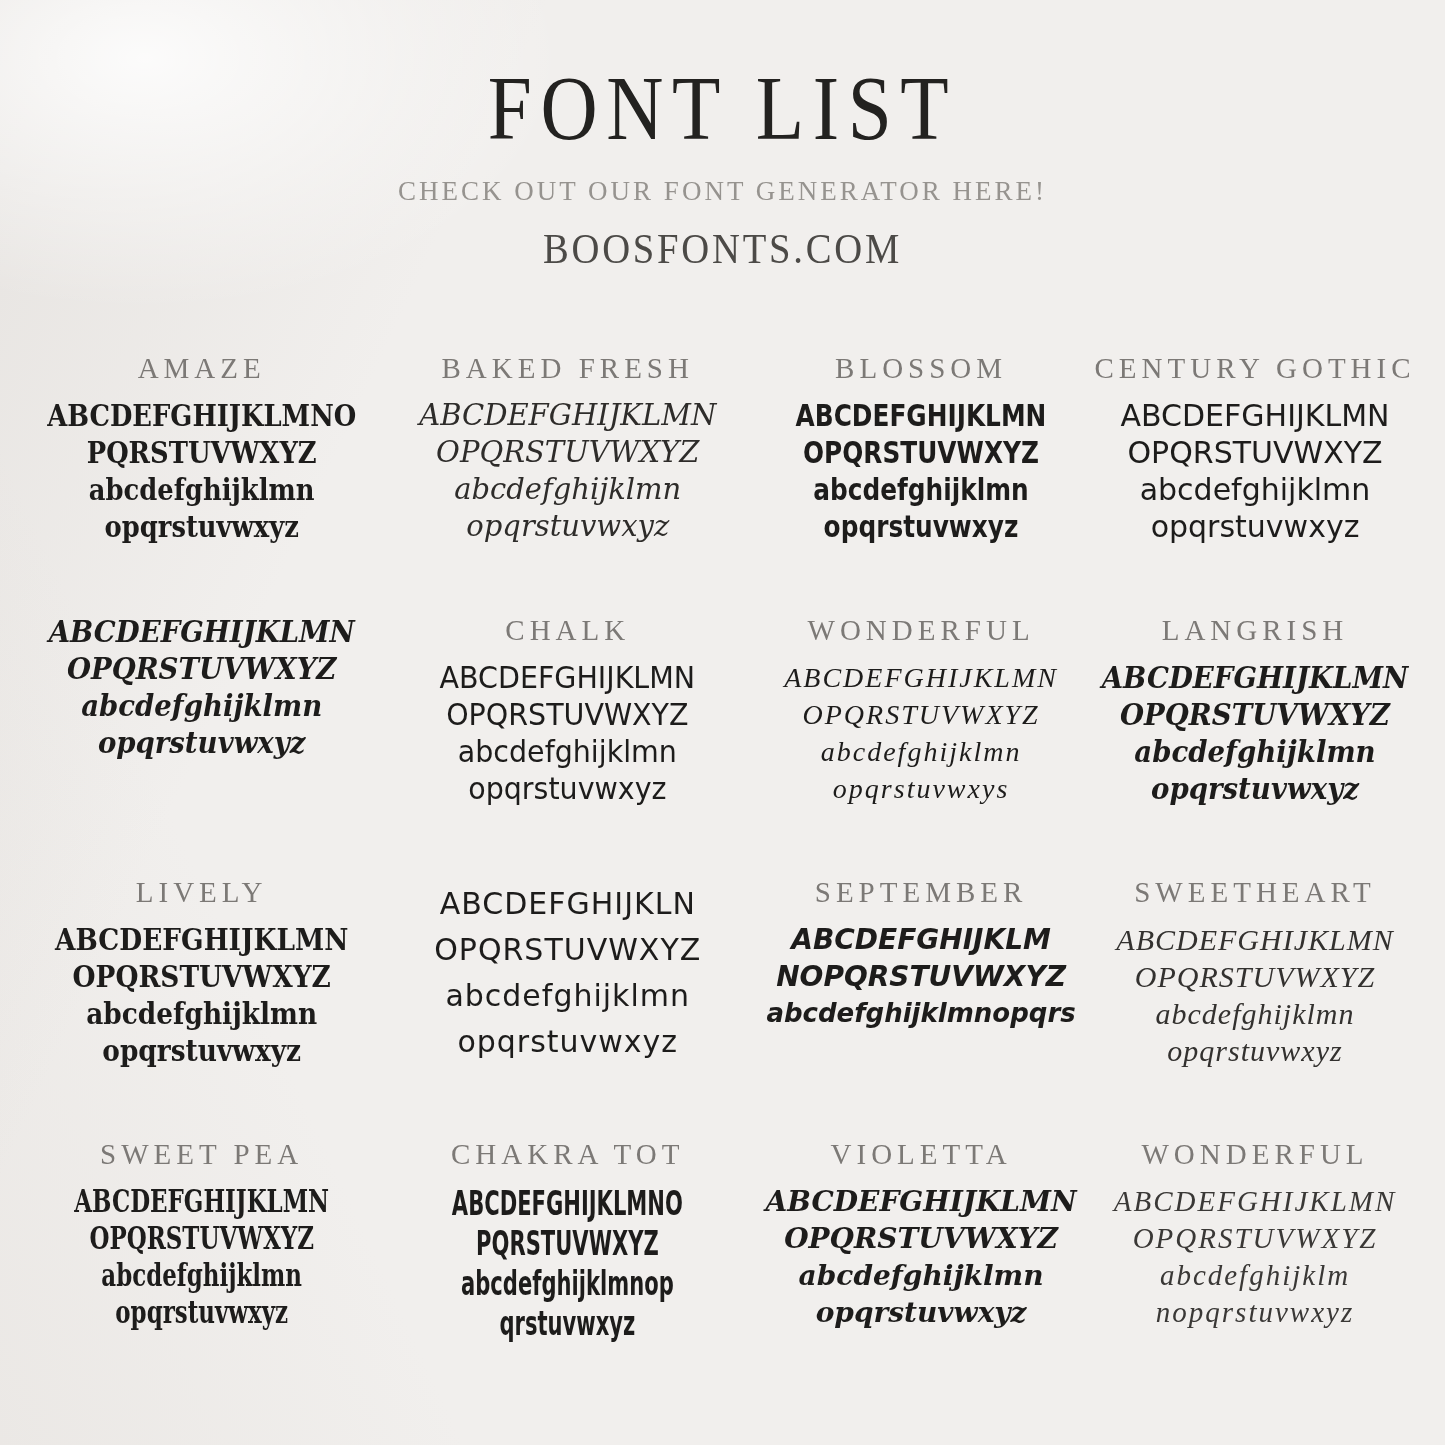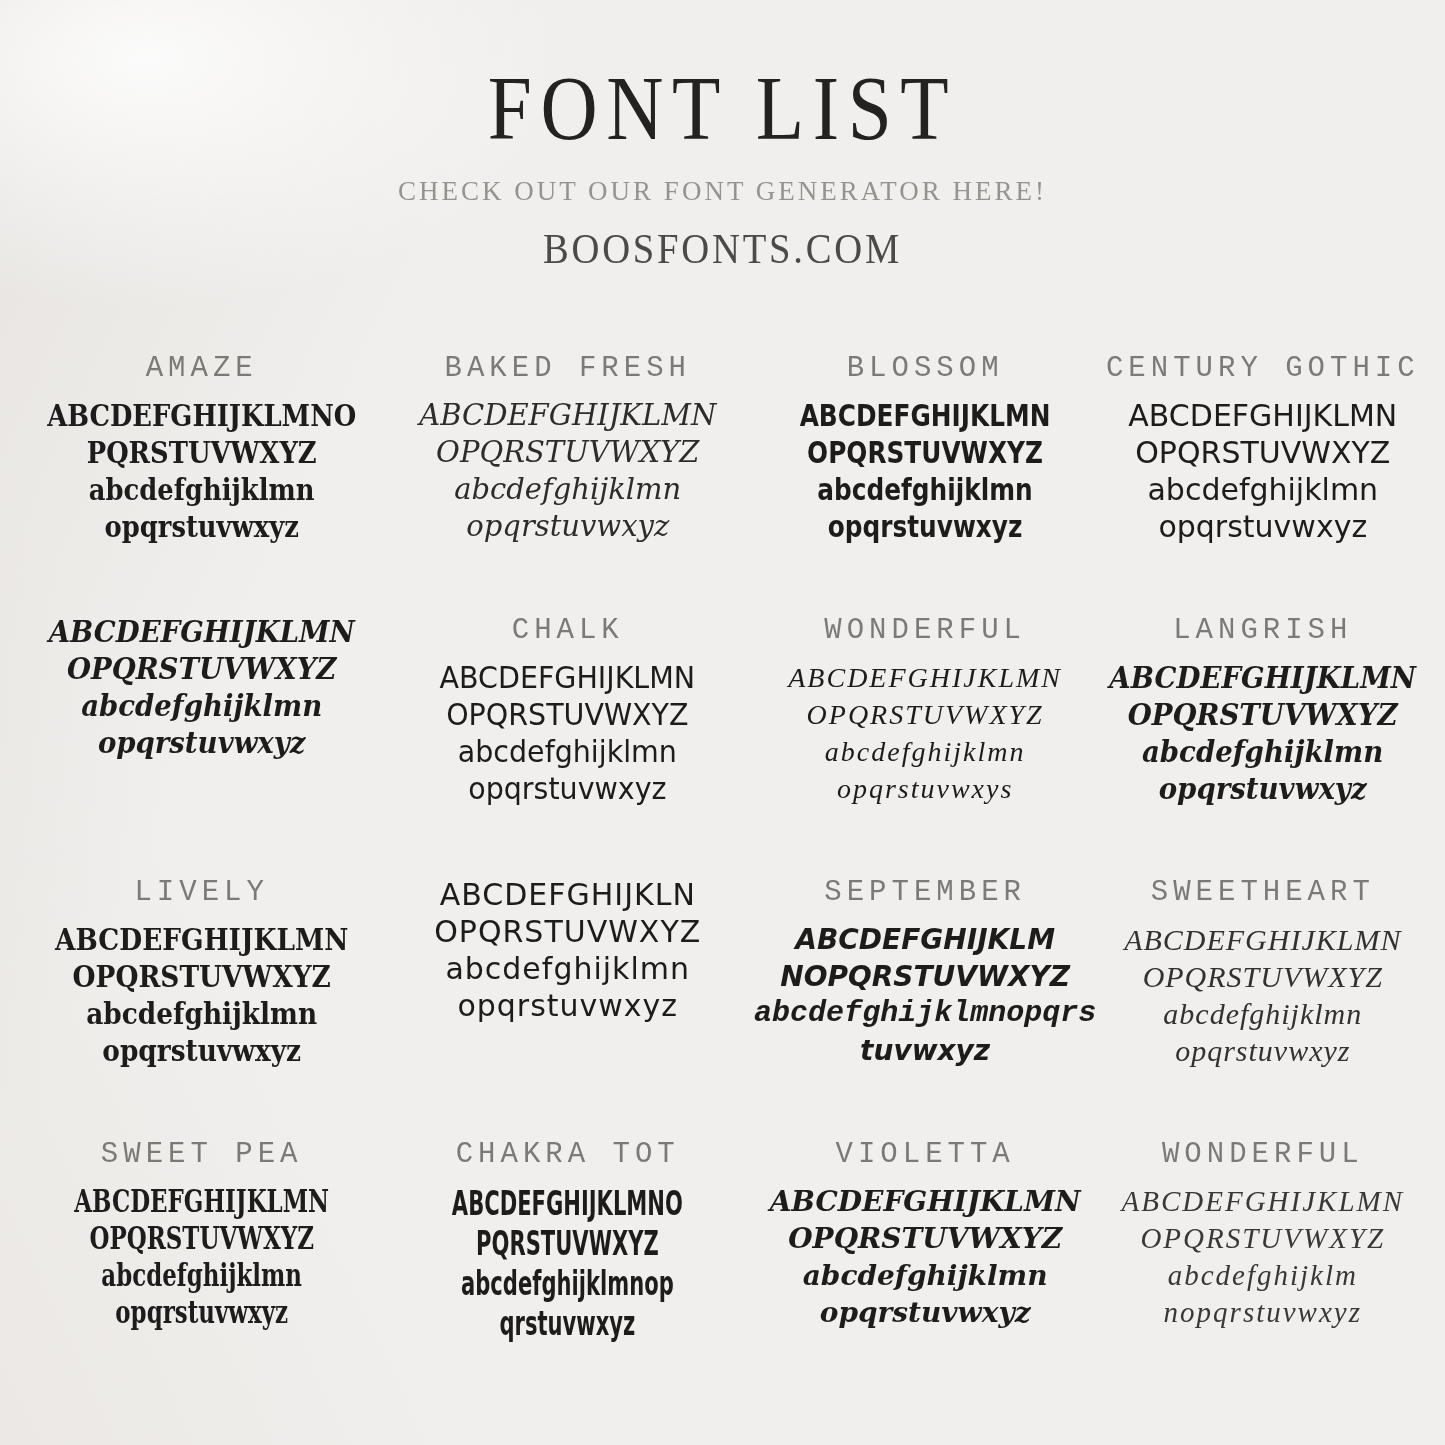--- a/index.html
+++ b/index.html
@@ -47,21 +47,21 @@
     display:grid;
     grid-template-columns:repeat(4,1fr);
     grid-auto-rows:262px;
   }
   .card{
     text-align:center;
     overflow:visible;
     padding-top:12px;
   }
   .card-title{
-    font-family:Liberation Mono, monospace;
+    font-family:Liberation Serif, serif;
     font-size:29px;letter-spacing:5px;
     color:#7c7976;
     margin-bottom:12px;
     white-space:nowrap;
   }
   .sample{color:#1d1c1b;}
   .sample-line{
     line-height:37px;
     white-space:nowrap;
     transform-origin:center;
@@ -69,23 +69,23 @@
   
   .style-amaze .sample-line{font-family:"DejaVu Serif",serif;font-weight:700;font-size:30px;transform:scaleX(.86);}
   .style-baked-fresh .sample-line{font-family:"DejaVu Serif",serif;font-style:italic;font-size:29px;color:#2e2c2a;}
   .style-blossom .sample-line{font-family:"DejaVu Sans",sans-serif;font-weight:700;font-size:31px;transform:scaleX(.80);}
   .style-century-gothic .sample-line{font-family:"DejaVu Sans",sans-serif;font-size:30px;}
   .style-chakra .sample-line{font-family:"DejaVu Serif",serif;font-weight:700;font-style:italic;font-size:29px;transform:scaleX(.95);}
   .style-chalk .sample-line{font-family:"DejaVu Sans",sans-serif;font-size:30px;transform:scaleX(.95);}
   .style-classico .sample-line{font-family:"Liberation Serif",serif;font-style:italic;font-size:28px;letter-spacing:2px;}
   .style-langrish .sample-line{font-family:"DejaVu Serif",serif;font-weight:700;font-style:italic;font-size:30px;transform:scaleX(.92);}
   .style-lively .sample-line{font-family:"DejaVu Serif",serif;font-weight:700;font-size:30px;transform:scaleX(.88);}
-  .style-pink-soda .sample-line{font-family:"DejaVu Sans",sans-serif;font-size:30px;letter-spacing:1px;}
+  .style-pink-soda .sample-line{font-family:"DejaVu Sans",sans-serif;font-size:30px;letter-spacing:1px;margin-top:9px;}
   .style-september .sample-line{font-family:"DejaVu Sans",sans-serif;font-weight:700;font-style:italic;font-size:28px;}
-  .style-september .sample-line.l2{font-size:30px;font-family:Liberation Mono, monospace;}
+  .style-september .sample-line.l2{font-size:26px;}
   .style-sweetheart .sample-line{font-family:"Liberation Serif",serif;font-style:italic;font-size:30px;letter-spacing:1px;color:#33312f;}
   .style-sweet-pea .sample-line{font-family:"DejaVu Serif",serif;font-weight:700;font-size:31px;transform:scaleX(.74);}
   .style-tater-tot .sample-line{font-family:"DejaVu Sans",sans-serif;font-weight:700;font-size:34px;transform:scaleX(.62);line-height:40px;}
   .style-violetta .sample-line{font-family:"DejaVu Serif",serif;font-weight:700;font-style:italic;font-size:28px;}
   .style-wonderful .sample-line{font-family:"Liberation Serif",serif;font-style:italic;font-size:29px;letter-spacing:2px;color:#3a3836;}
 </style>
 </head>
 <body>
 
 <div class="canvas">
@@ -194,21 +194,20 @@
       <div class="sample-line l3">opqrstuvwxyz</div>
     </div>
   </div>
 
   <div class="card style-september">
     <div class="card-title">SEPTEMBER</div>
     <div class="sample">
       <div class="sample-line l0">ABCDEFGHIJKLM</div>
       <div class="sample-line l1">NOPQRSTUVWXYZ</div>
       <div class="sample-line l2">abcdefghijklmnopqrs</div>
-      <div class="sample-line l3">tuvwxyz</div>
     </div>
   </div>
 
   <div class="card style-sweetheart">
     <div class="card-title">SWEETHEART</div>
     <div class="sample">
       <div class="sample-line l0">ABCDEFGHIJKLMN</div>
       <div class="sample-line l1">OPQRSTUVWXYZ</div>
       <div class="sample-line l2">abcdefghijklmn</div>
       <div class="sample-line l3">opqrstuvwxyz</div>

